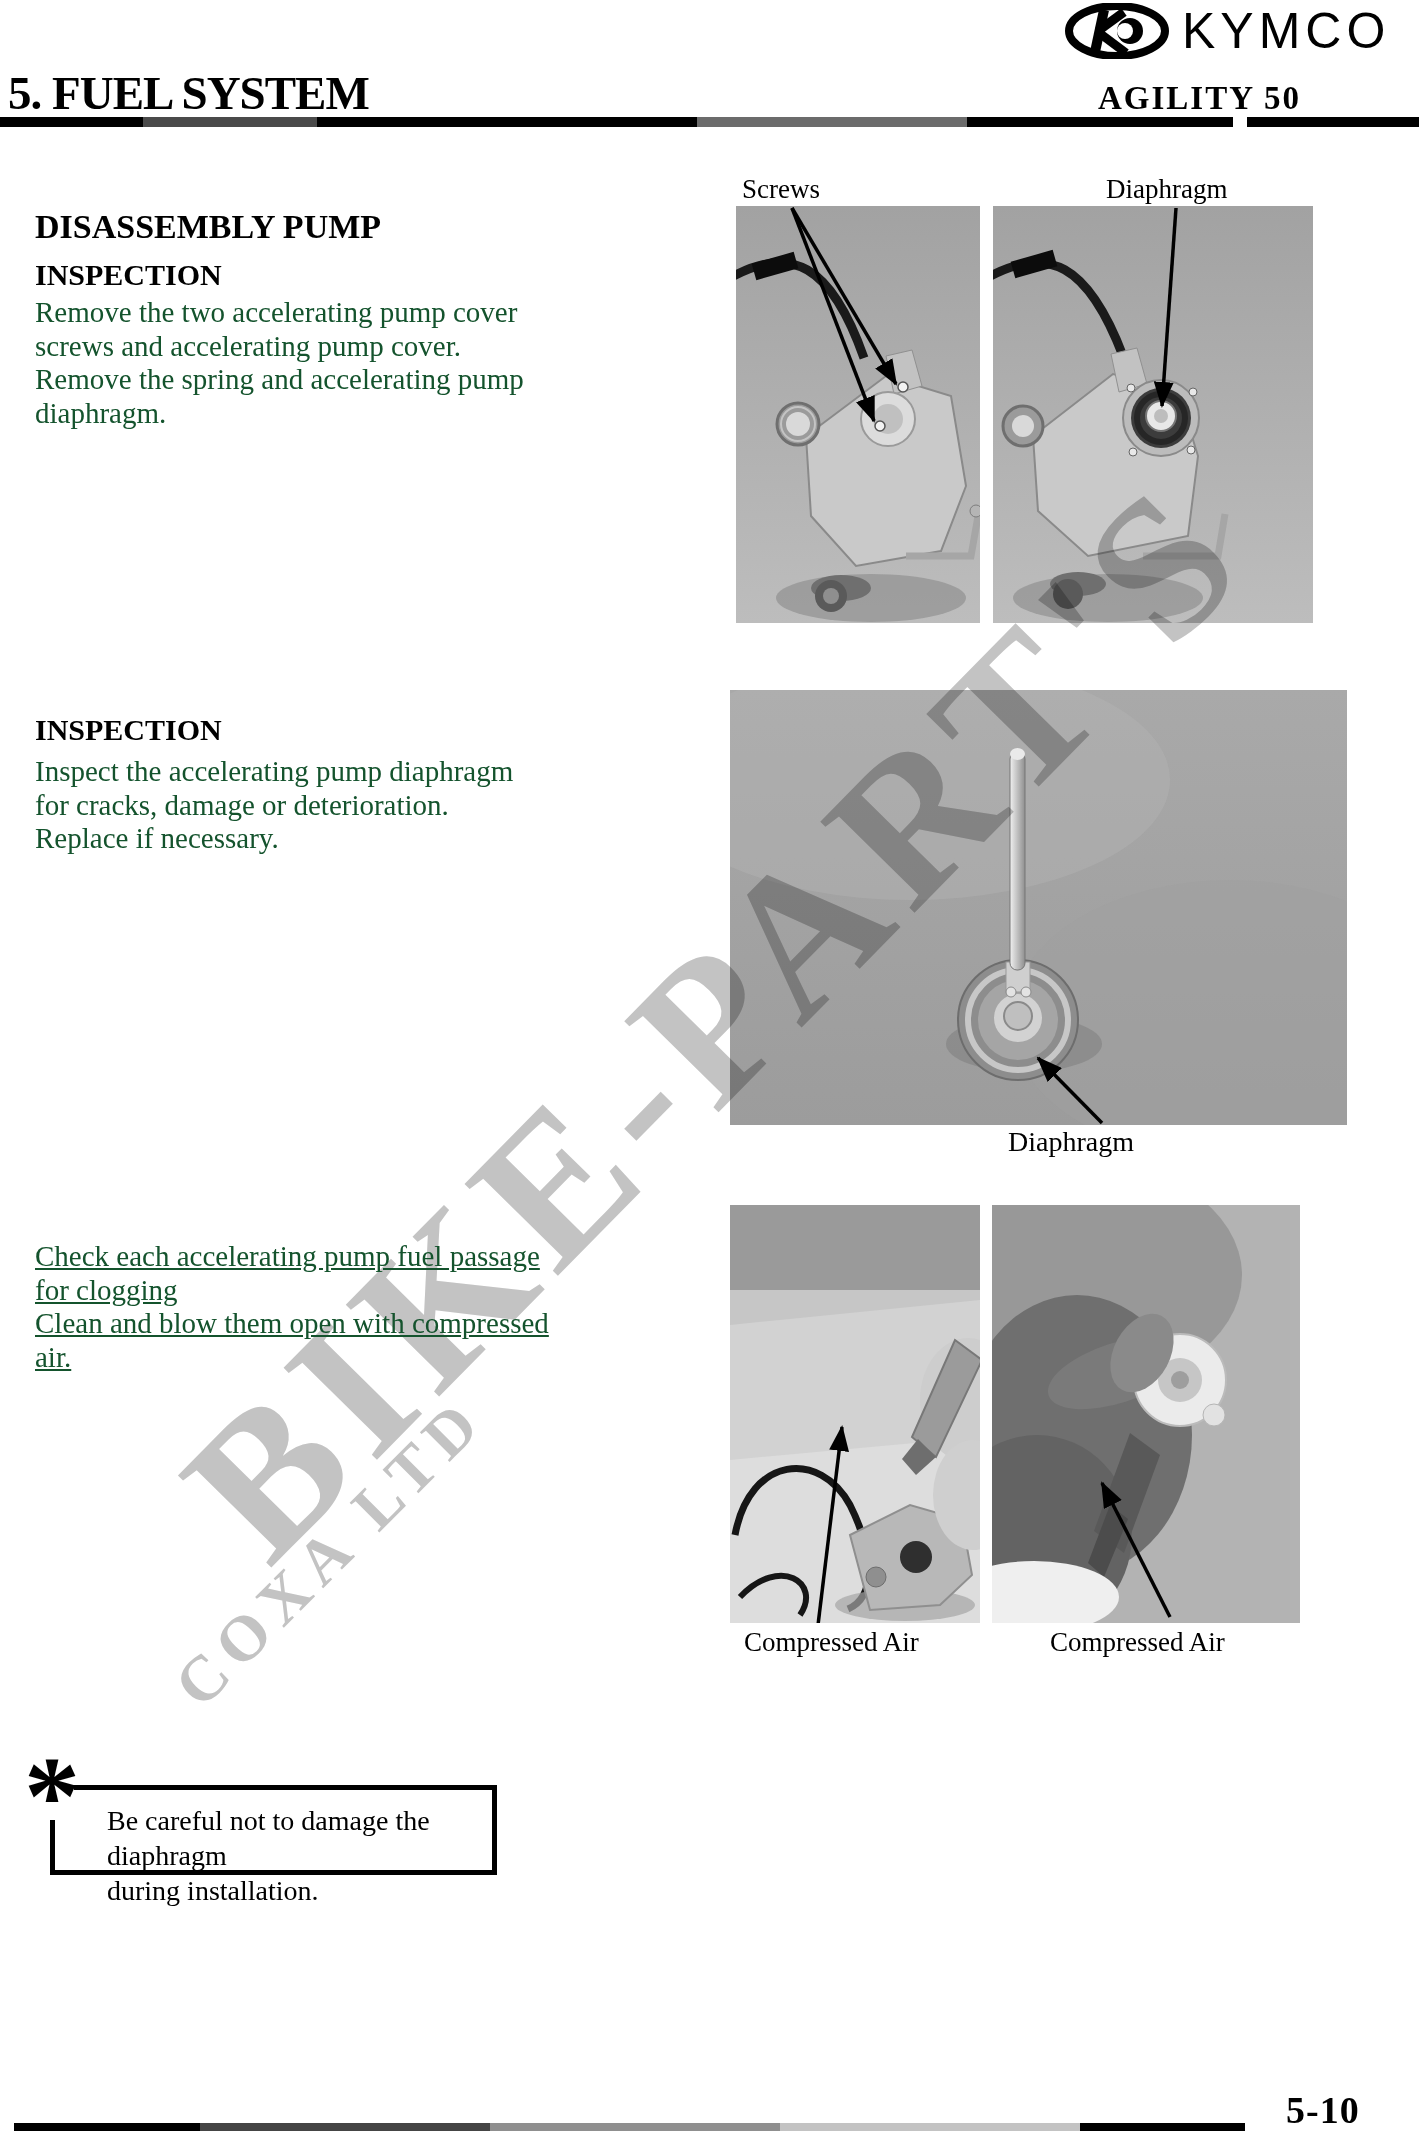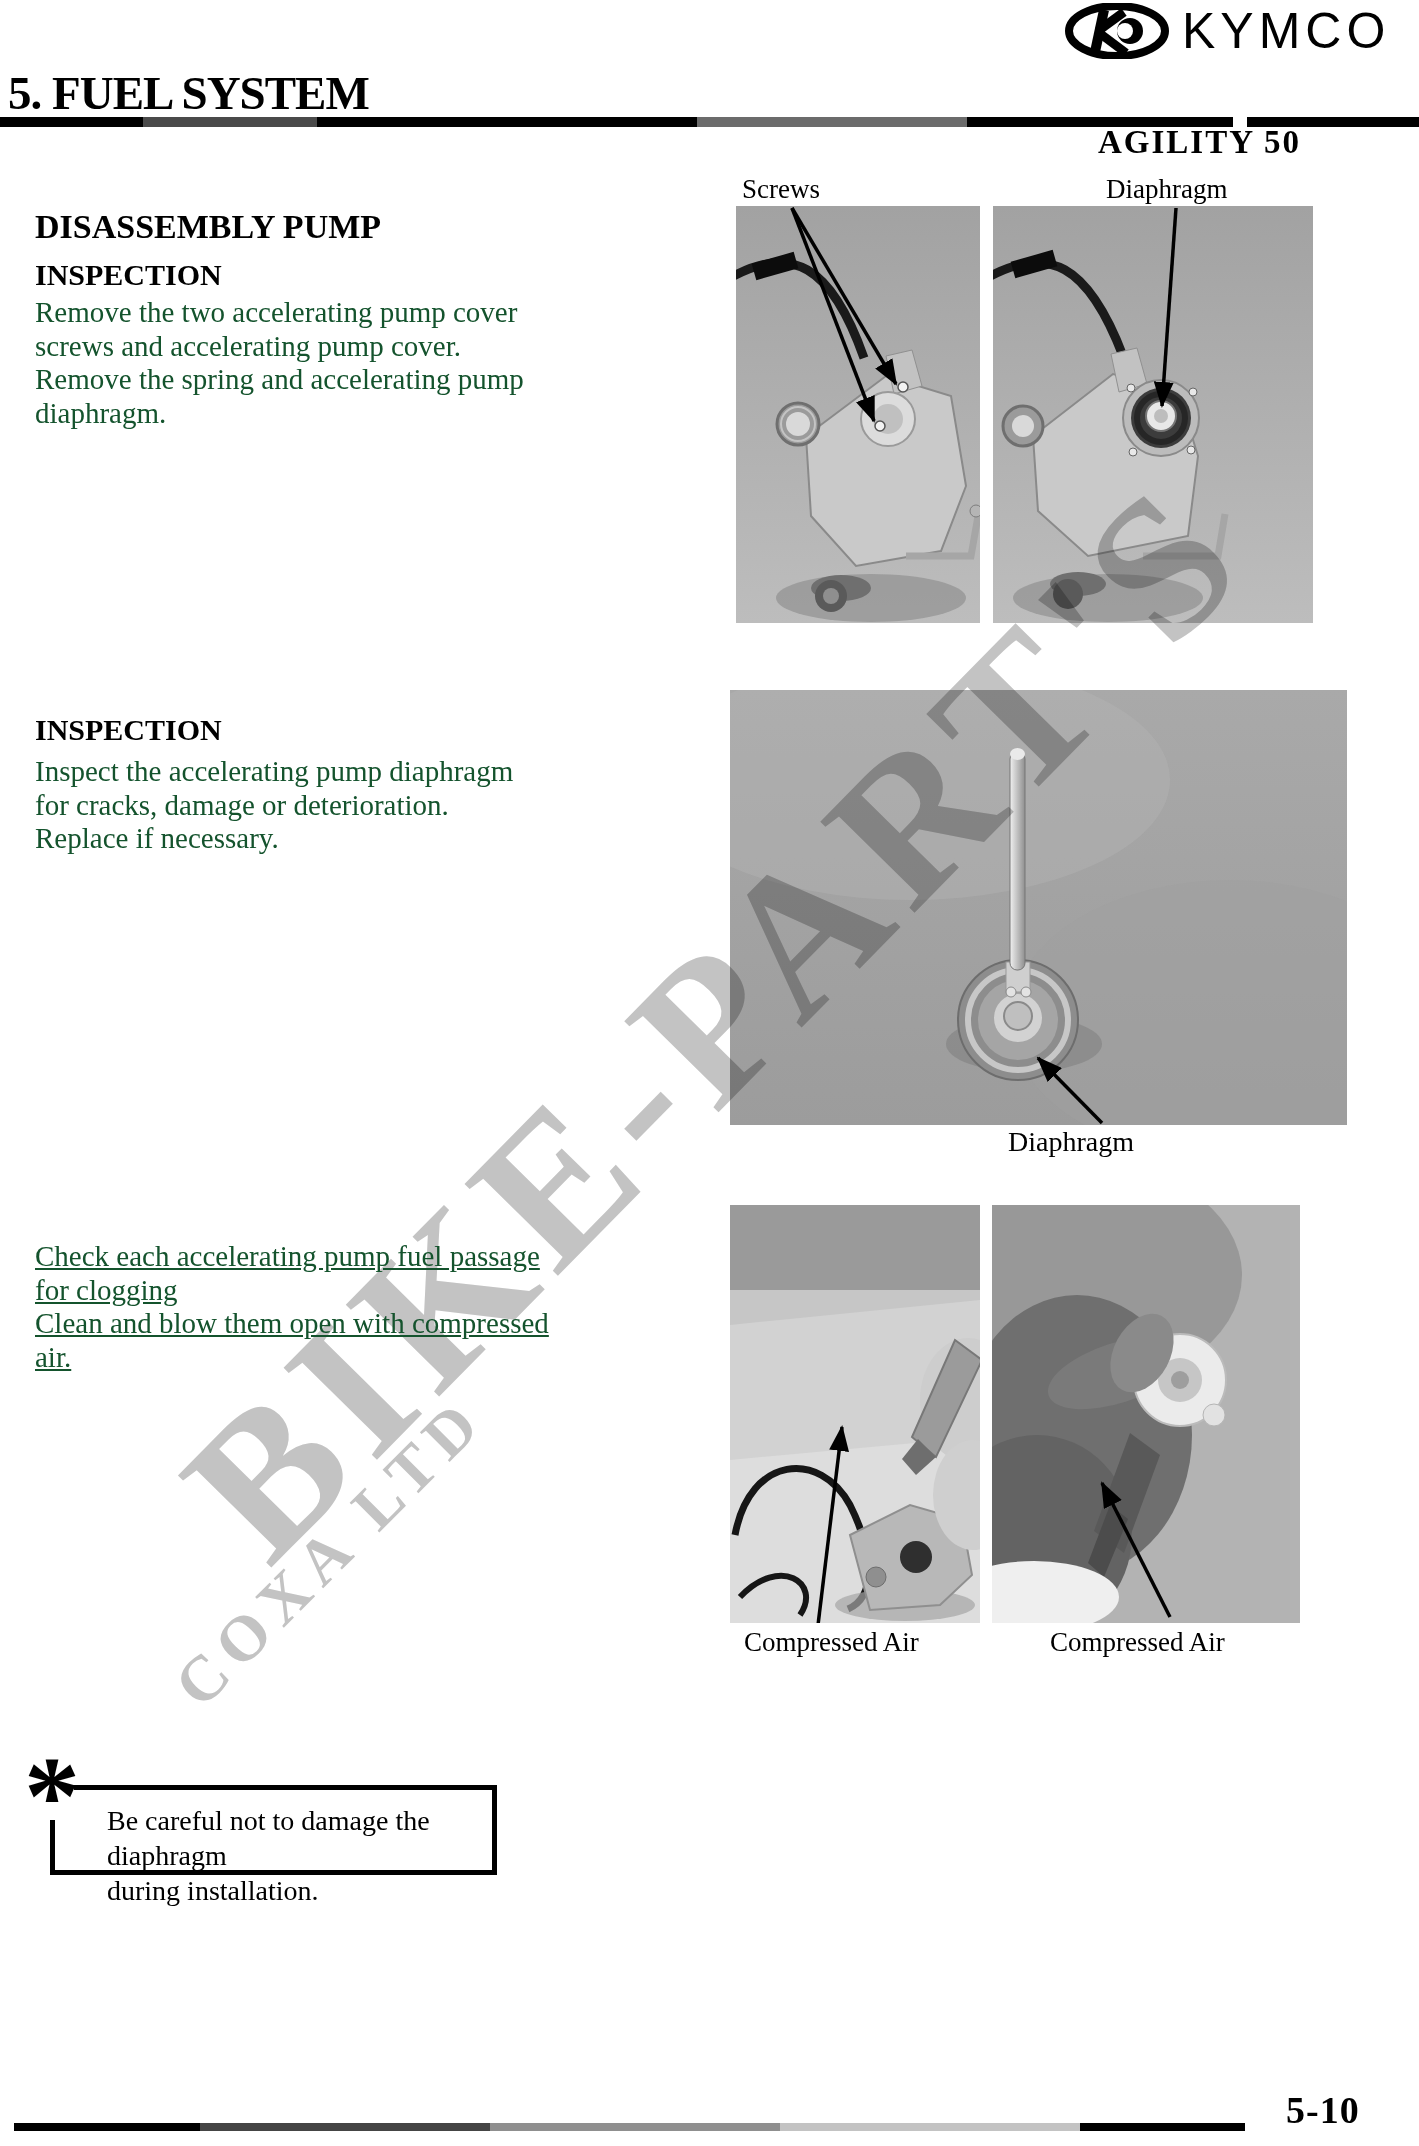--- a/index.html
+++ b/index.html
@@ -2,21 +2,21 @@
 <html><head>
 <meta charset="utf-8">
 <style>
   html,body{margin:0;padding:0;background:#ffffff;}
   .page{position:relative;width:1419px;height:2146px;background:#ffffff;overflow:hidden;
         font-family:"Liberation Serif", serif;color:#000;}
   .abs{position:absolute;}
   
   .chapter-title{left:8px;top:46px;font-size:47px;font-weight:bold;letter-spacing:-1px;white-space:nowrap;margin-top:20px;}
   .brand-word{left:1182px;top:2px;font-family:"Liberation Sans",sans-serif;font-size:50px;font-weight:normal;letter-spacing:5px;white-space:nowrap;}
-  .model-name{left:1098px;top:80px;font-size:33px;font-weight:bold;letter-spacing:2px;white-space:nowrap;margin-top:44px;}
+  .model-name{left:1098px;top:80px;font-size:33px;font-weight:bold;letter-spacing:2px;white-space:nowrap;}
   .rule{background:#000;}
   .rule-seg{position:absolute;top:0;height:100%;}
   
   .h-main{left:35px;top:208px;font-size:34px;font-weight:bold;white-space:nowrap;}
   .h-sub{font-size:30px;font-weight:bold;white-space:nowrap;}
   .para{font-size:29px;line-height:33.5px;white-space:pre-line;color:#14532d;}
   
   .fig-label{font-size:27px;color:#000;white-space:nowrap;}
   
   .photo{display:block;}

